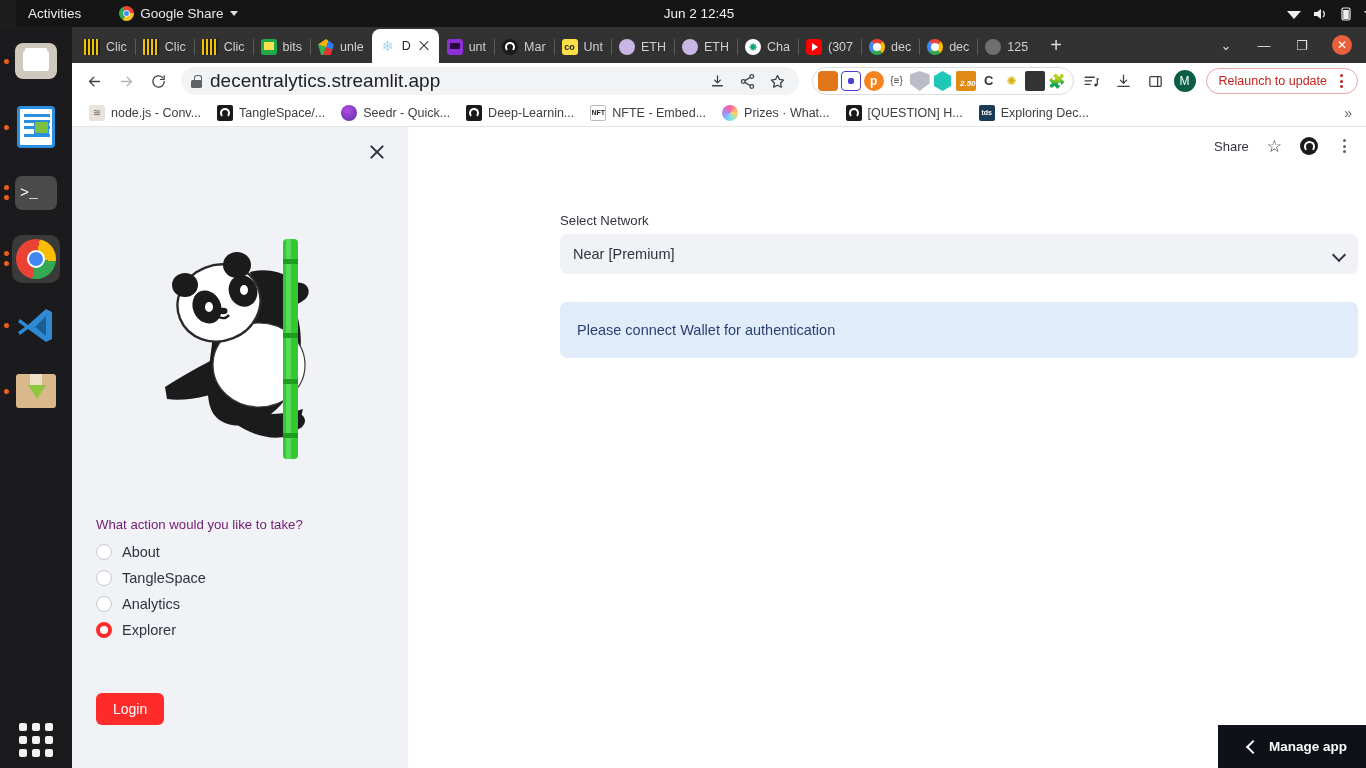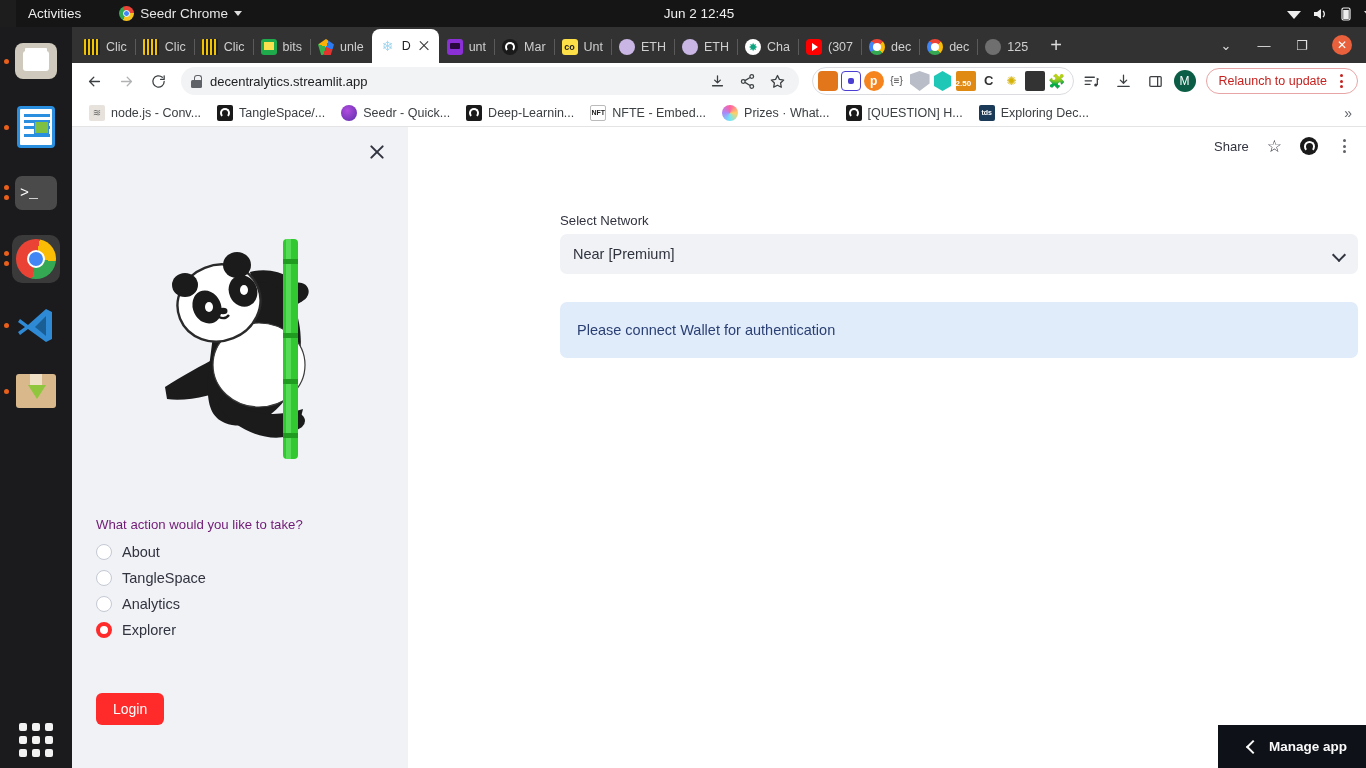--- a/index.html
+++ b/index.html
@@ -195,21 +195,21 @@
   .tb-icon {
     width: 28px; height: 28px; display: flex; align-items: center; justify-content: center;
     border-radius: 50%; flex: 0 0 auto;
   }
   .tb-icon svg { width: 17px; height: 17px; fill: none; stroke: #3c4043; stroke-width: 1.8; }
   .omnibox {
     flex: 1; height: 28px; background: #f1f3f4; border-radius: 14px;
     display: flex; align-items: center; padding: 0 10px; gap: 8px; margin: 0 5px;
     min-width: 0;
   }
-  .omni-url { font-size: 13px; color: #202124; white-space: nowrap; }
+  .omni-url { font-size: 19px; color: #202124; white-space: nowrap; }
   .lock-ico { width: 11px; height: 13px; position: relative; flex: 0 0 11px; }
   .lock-ico::before {
     content: ""; position: absolute; bottom: 0; width: 11px; height: 8px;
     background: #5f6368; border-radius: 1.5px;
   }
   .lock-ico::after {
     content: ""; position: absolute; top: 0; left: 2.5px; width: 6px; height: 6px;
     border: 1.6px solid #5f6368; border-bottom: none; border-radius: 3px 3px 0 0;
   }
   .ext-pill {
@@ -217,21 +217,21 @@
     border: 1px solid #dadce0; border-radius: 14px; padding: 0 5px; margin-left: 4px;
   }
   .ext { width: 20px; height: 20px; border-radius: 4px; flex: 0 0 20px; position: relative; }
   .ext-mm { background: #e2761b; border-radius: 4px; }
   .ext-box { border: 1.6px solid #4a3fd0; border-radius: 4px; background:#fff; }
   .ext-box::after { content:""; position:absolute; inset:6px; background:#4a3fd0; border-radius:2px; }
   .ext-p { background: #f5841f; border-radius: 50%; color:#fff; font-size:12px; text-align:center; line-height:20px; font-weight:bold; }
   .ext-code { color:#444; font-size:10px; text-align:center; line-height:20px; }
   .ext-shield { background:#b9bdc8; clip-path: polygon(50% 0,100% 18%,100% 62%,50% 100%,0 62%,0 18%); }
   .ext-teal { background:#1fc8b6; clip-path: polygon(50% 0,93% 25%,93% 75%,50% 100%,7% 75%,7% 25%); }
-  .ext-250 { background:#e08a14; border-radius:2px; color:#fff; font-size:8px; font-weight:bold; text-align:left; line-height:26px; }
+  .ext-250 { background:#e08a14; border-radius:2px; color:#fff; font-size:8px; font-weight:bold; text-align:right; line-height:26px;font-style:italic; }
   .ext-c { color:#333; font-size:13px; font-weight:bold; text-align:center; line-height:20px; }
   .ext-bug { color:#d4b106; font-size:12px; text-align:center; line-height:20px; }
   .ext-qr { background:#333; border-radius:2px; }
   .ext-puz { color:#5f6368; font-size:14px; text-align:center; line-height:20px; }
   .relaunch {
     display: flex; align-items: center; gap: 6px; height: 26px;
     border: 1px solid #e8a5a5; border-radius: 13px; padding: 0 8px 0 12px;
     color: #c5221f; font-size: 12.5px; margin-left: 6px; white-space: nowrap;
   }
   .avatar-m {
@@ -348,21 +348,21 @@
 </style>
 </head>
 <body>
 
 <div class="screen">
 
   <div class="gnome-bar">
     <div class="gnome-activities">Activities</div>
     <div class="gnome-app">
       <span class="chrome-mini"></span>
-      <span>Seedr Chrome</span>
+      <span>Google Share</span>
       <span class="caret-down-sm"></span>
     </div>
     <div class="gnome-clock">Jun 2  12:45</div>
     <div class="gnome-tray">
       <svg class="tray-ico" viewBox="0 0 16 16">
           <path d="M1 5 L8 13 L15 5 Z" fill="#eee"></path>
         </svg>
       <svg class="tray-ico" viewBox="0 0 16 16">
           <path d="M2 6h3l4-3v10l-4-3H2z" fill="#eee"></path>
           <path d="M11 5a4 4 0 0 1 0 6" stroke="#eee" stroke-width="1.3" fill="none"></path>

